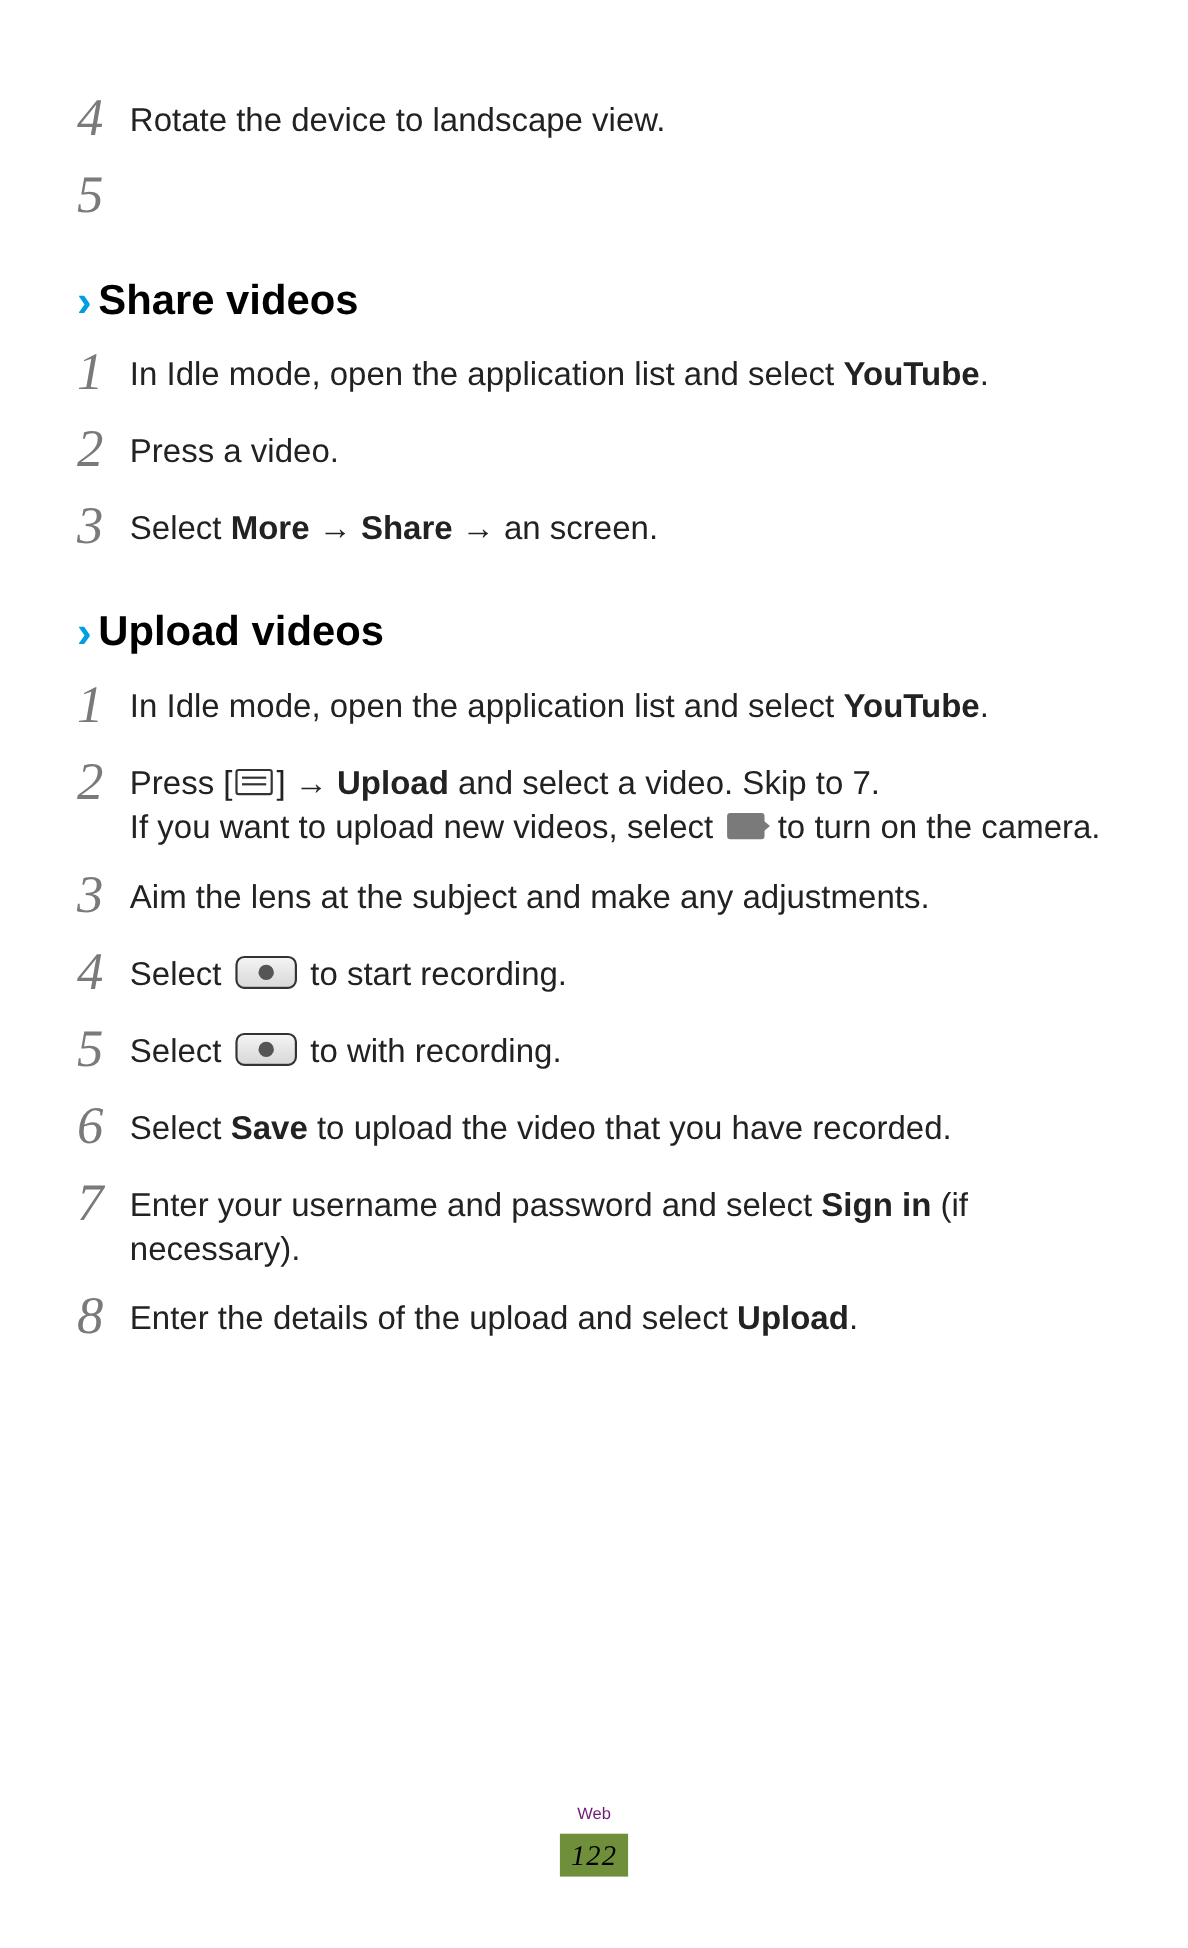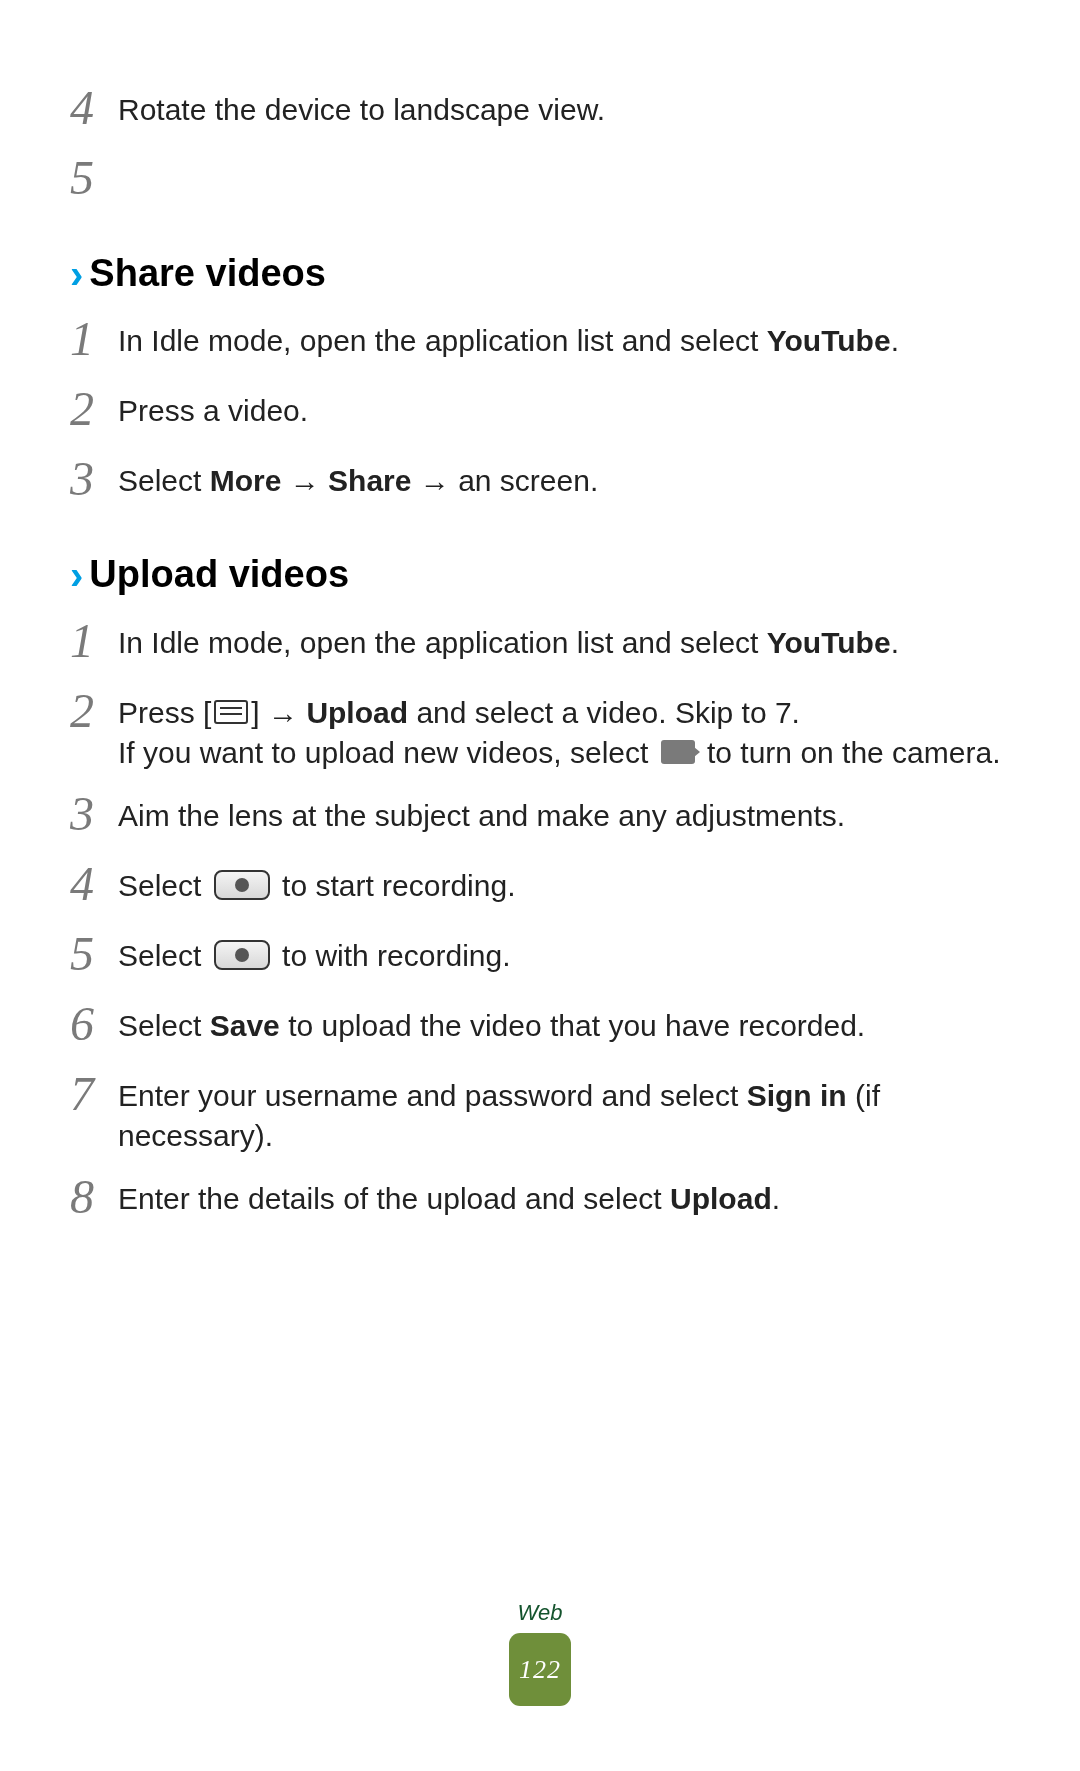--- a/index.html
+++ b/index.html
@@ -137,34 +137,33 @@
     transform: translate(-50%, -50%);
   }
   .footer {
     position: absolute;
     left: 0;
     right: 0;
     bottom: 65px;
     text-align: center;
   }
   .footer-section {
-    font-style: italic;
-    color: #14532d;
-    font-size: 22px;
+    color: #701a75;
+    font-size: 15px;
     margin-bottom: 5px;
   }
   .page-num {
     display: inline-block;
     background: #6f8f3a;
-    color: #ffffff;
+    color: #000000;
     font-style: italic;
     font-family: Georgia, "Times New Roman", serif;
     font-size: 26px;
-    padding: 19px 10px;
-    border-radius: 11px;
+    padding: 2px 10px;
+    border-radius: 0;
     letter-spacing: 1px;
   }
 </style>
 </head>
 <body>
 
 <div class="page">
 
   <div class="step">
     <div class="step-num">4</div>

